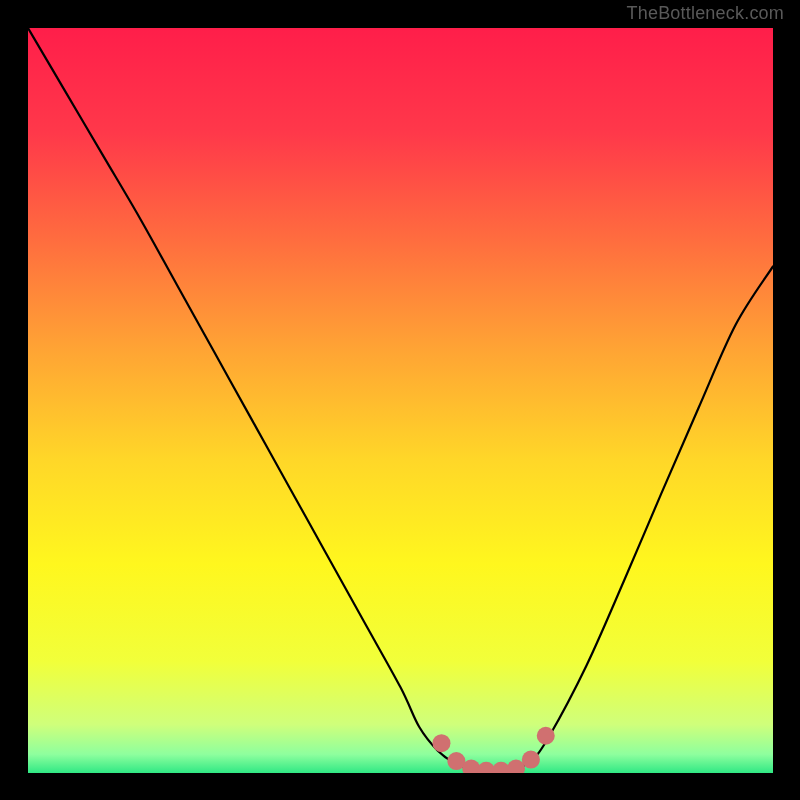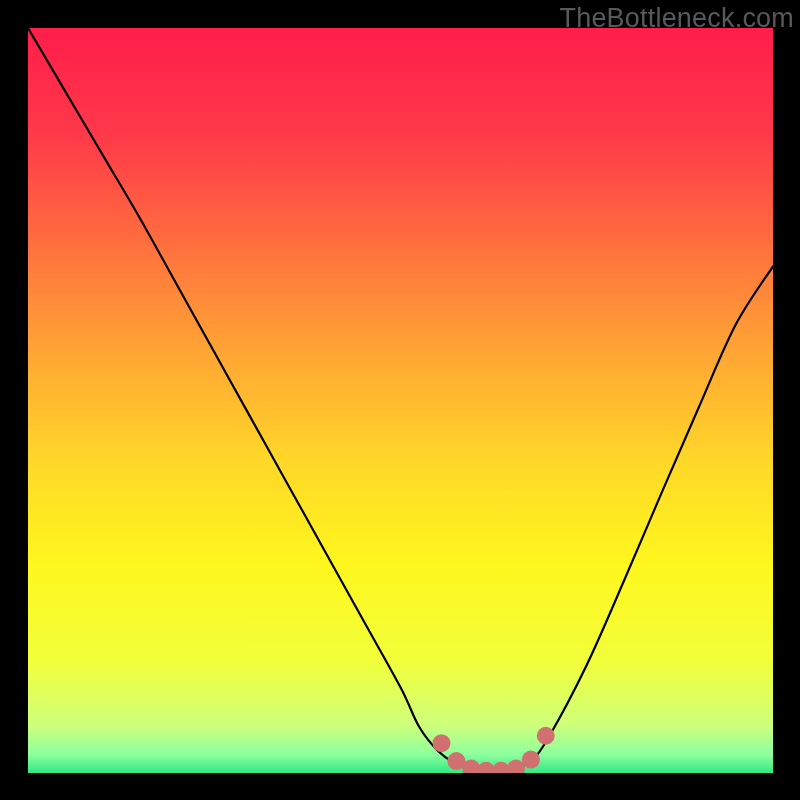--- a/index.html
+++ b/index.html
@@ -13,23 +13,23 @@
   }
   .outer {
     position: relative;
     width: 800px;
     height: 800px;
     background: #000;
   }
   .watermark {
     position: absolute;
     top: 3px;
-    right: 6px;
+    right: 16px;
     color: #595959;
-    font-size: 27px;
+    font-size: 18px;
     font-weight: 500;
     letter-spacing: 0.2px;
     z-index: 10;
   }
   .plot {
     position: absolute;
     background: #000;
   }
   .gradient-layer {
     position: absolute;

